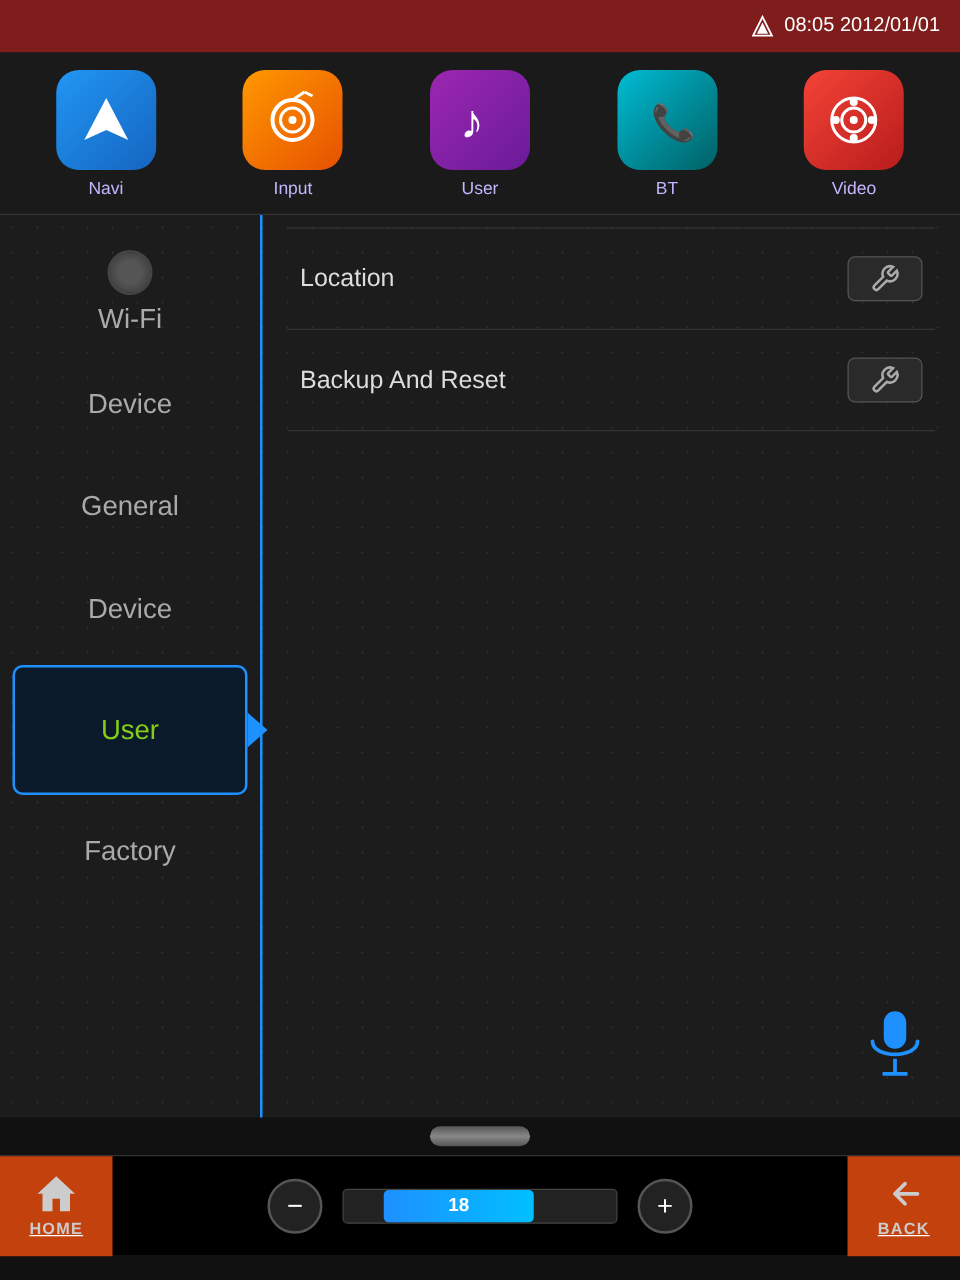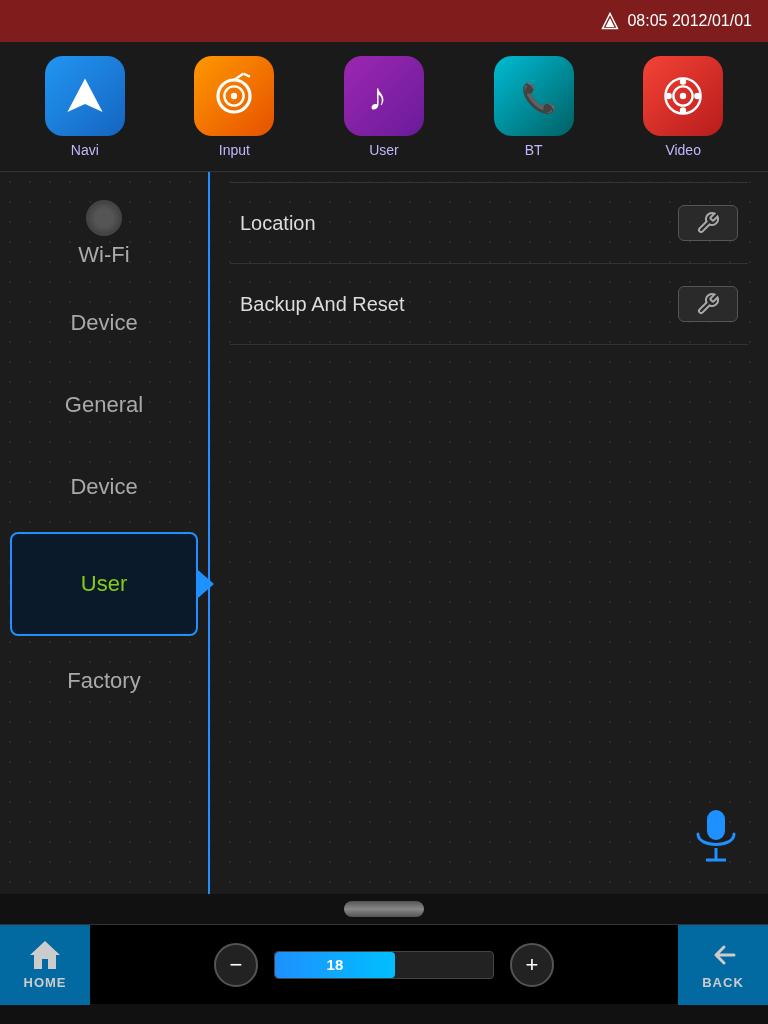--- a/index.html
+++ b/index.html
@@ -204,22 +204,23 @@
       border-top: 1px solid #333;
     }
     .bottom-btn {
       display: flex;
       flex-direction: column;
       align-items: center;
       justify-content: center;
       width: 90px;
       height: 80px;
       cursor: pointer;
-      background: #0369a1;
+      background: #c2410c;
       gap: 4px;
+      text-decoration: underline;
     }
     .bottom-btn-label {
       font-size: 13px;
       color: #ccc;
       font-weight: bold;
       letter-spacing: 1px;
     }
     .volume-control {
       flex: 1;
       display: flex;
@@ -414,21 +415,21 @@
       <polygon points="17,2 2,16 6,16 6,30 14,30 14,20 20,20 20,30 28,30 28,16 32,16" fill="#ccc"></polygon>
     </svg>
     <span class="bottom-btn-label">HOME</span>
   </div>
 
   <div class="volume-control">
     <div class="vol-btn">
       <span>−</span>
     </div>
     <div class="vol-slider-track">
-      <div class="vol-slider-fill" style="width: 55%;">
+      <div class="vol-slider-fill" style="width: 55%; margin-left: 32px;">
         <span class="vol-value">18</span>
       </div>
     </div>
     <div class="vol-btn">
       <span>+</span>
     </div>
   </div>
 
   <div class="bottom-btn">
     <svg width="34" height="32" viewBox="0 0 34 32" fill="none">

